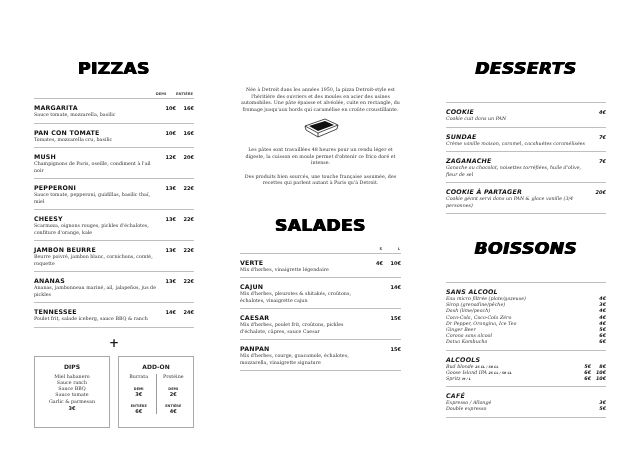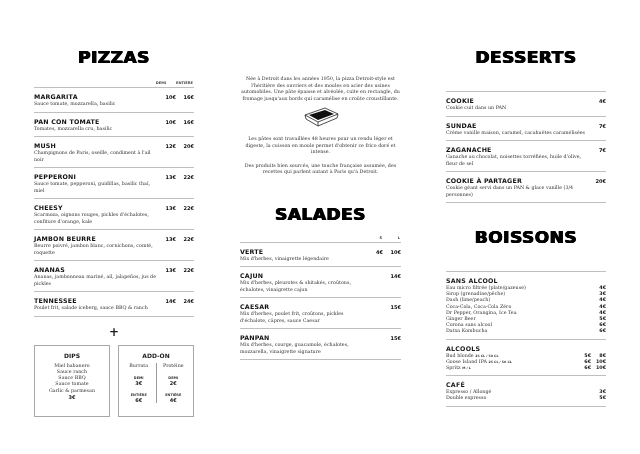--- a/index.html
+++ b/index.html
@@ -1,21 +1,21 @@
 <!DOCTYPE html>
 <html><head>
   <meta charset="utf-8">
   <style>
     * { box-sizing: border-box; margin: 0; padding: 0; }
     html, body { width: 640px; height: 454px; background: #ffffff; overflow: hidden; }
     body { font-family: "DejaVu Serif", serif; color: #1a1a1a; position: relative; }
-    .col { position: absolute; top: 0; }
+    .col { position: absolute; top: 11px; }
     .col-left { left: 34px; width: 160px; }
     .col-mid { left: 240px; width: 161px; }
-    .col-right { left: 446px; width: 160px; }
+    .col-right { left: 446px; width: 160px; font-style: italic; }
     .section-title {
       font-family: "DejaVu Sans", sans-serif;
       font-weight: 900; font-size: 17px; letter-spacing: 0.5px;
       text-align: center; color: #000;
       text-shadow: 0.6px 0 0 #000, -0.6px 0 0 #000, 0 0.5px 0 #000;
       transform: scaleY(0.92);
     }
     .size-head {
       display: flex; justify-content: flex-end; gap: 10px;
       font-family: "DejaVu Sans", sans-serif; font-size: 3.6px; font-weight: 700;

